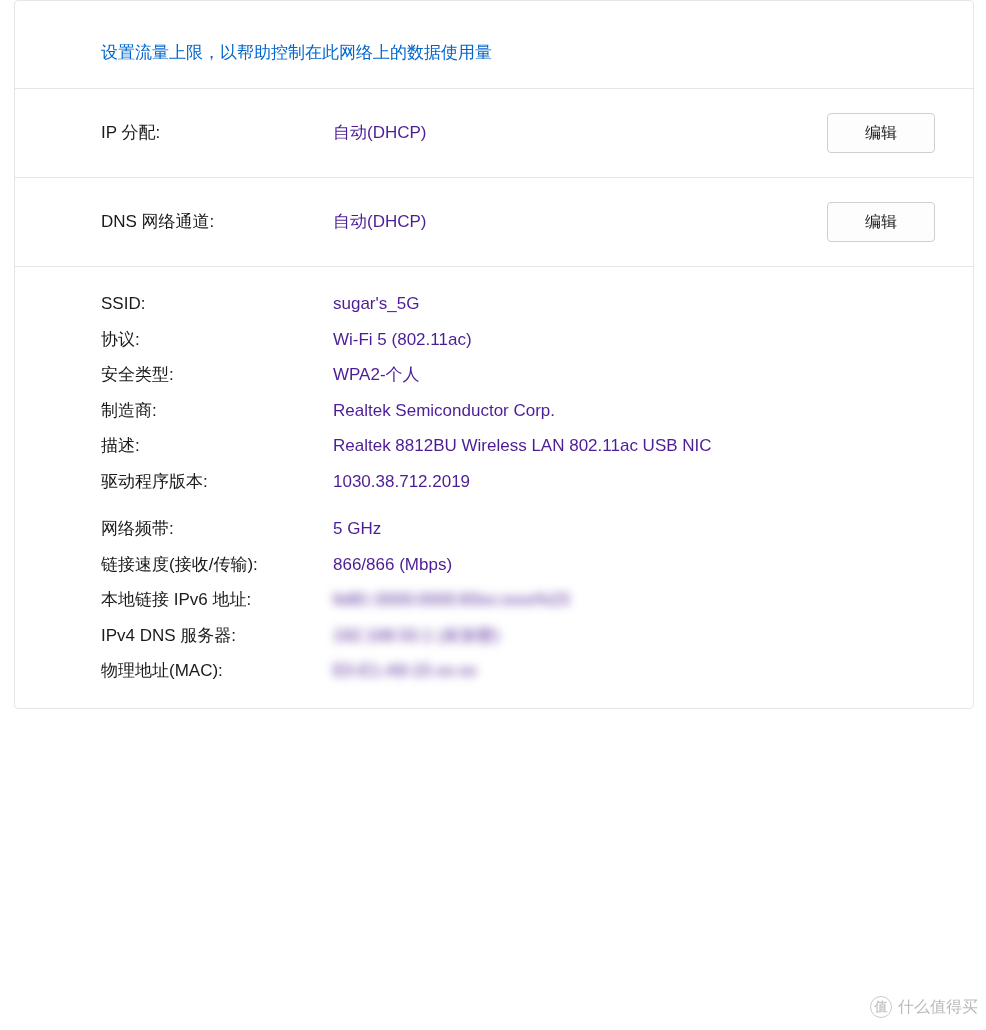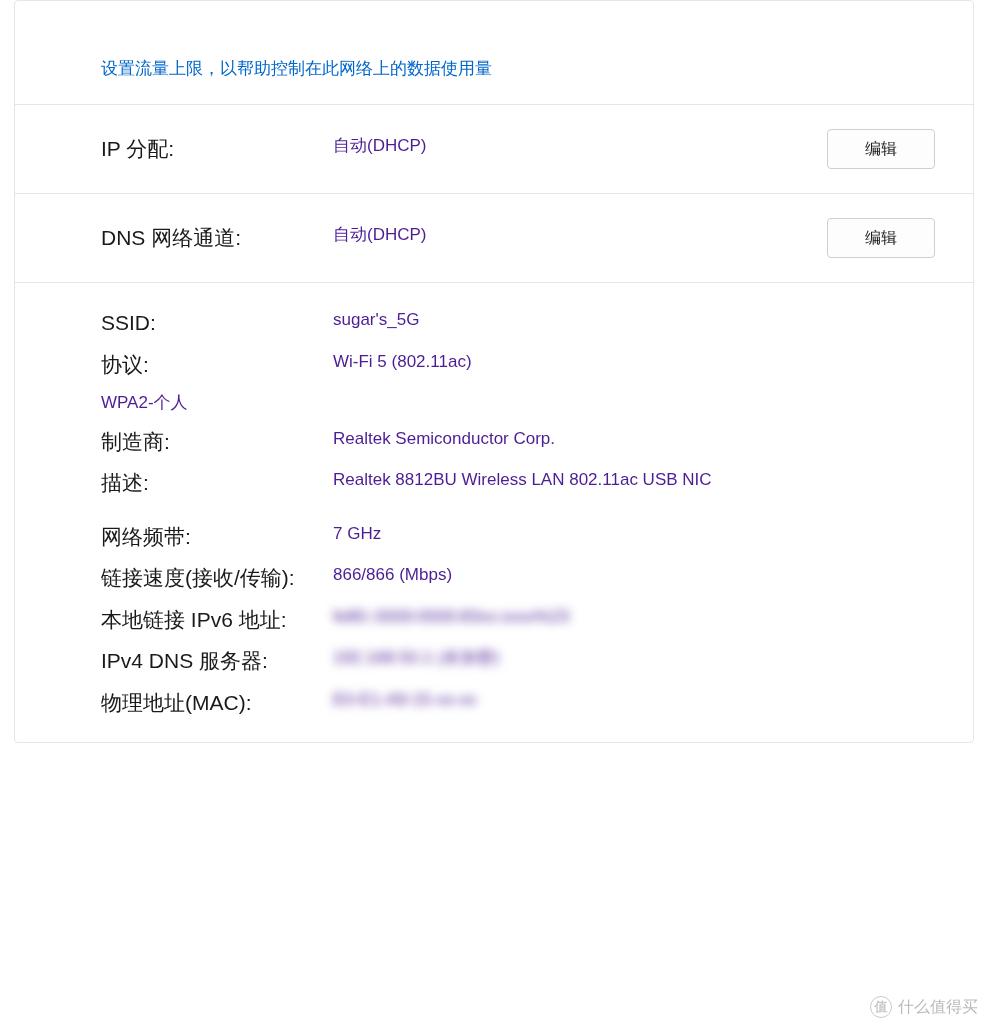--- a/index.html
+++ b/index.html
@@ -7,24 +7,24 @@
     .card{width:960px;margin:0 auto 0 14px;border:1px solid #e6e6e6;border-radius:4px;background:#fff}
     .section{padding:24px 38px 24px 86px;border-bottom:1px solid #e6e6e6;position:relative}
     .section:last-child{border-bottom:none}
     .metered-head{display:flex;justify-content:space-between;align-items:flex-start}
     .metered-title{font-size:18px;color:#1a1a1a;margin-bottom:6px}
     .metered-desc{font-size:16px;color:#6b6b6b;line-height:1.5}
     .toggle-wrap{display:flex;align-items:center;gap:16px;margin-top:6px}
     .toggle-label{font-size:16px;color:#1a1a1a}
     .toggle{width:46px;height:22px;background:#8a8a8a;border-radius:11px;position:relative;cursor:pointer}
     .toggle::after{content:"";position:absolute;width:14px;height:14px;background:#fff;border-radius:50%;top:4px;left:5px}
-    .link{color:#0066cc;font-size:17px;margin-top:32px;display:inline-block;cursor:pointer}
+    .link{color:#0066cc;font-size:17px;margin-top:16px;display:inline-block;cursor:pointer}
     .row-inline{display:flex;align-items:center;justify-content:space-between}
     .kv{display:flex;flex:1}
-    .k{width:232px;flex-shrink:0;color:#1a1a1a;font-size:21px;line-height:1.5}
+    .k{width:232px;flex-shrink:0;color:#1a1a1a;font-size:17px;line-height:1.5}
     .v{color:#4c1d95;font-size:17px;line-height:1.5;flex:1;padding-right:12px}
     .btn{min-width:108px;height:40px;border:1px solid #cfcfcf;border-radius:4px;background:#fdfdfd;font-size:16px;color:#1a1a1a;cursor:pointer;padding:0 34px;font-family:inherit}
     .details .pair{display:flex;margin-bottom:10px}
     .details .pair:last-child{margin-bottom:0}
     .details-top{display:flex;align-items:flex-start;justify-content:space-between}
     .details-top .left{flex:1}
     .spacer{height:22px}
     .blur{filter:blur(5px);user-select:none}
     .watermark{position:fixed;right:8px;bottom:12px;display:flex;align-items:center;gap:6px;opacity:.45;font-size:16px;color:#666}
     .watermark .coin{width:22px;height:22px;border:1.5px solid #888;border-radius:50%;display:flex;align-items:center;justify-content:center;font-size:13px;color:#888;font-weight:bold}
@@ -59,37 +59,42 @@
       <div class="left" id="details-block1">
           <div class="pair">
             <div class="k">SSID:</div>
             <div class="v">sugar's_5G</div>
           </div>
           <div class="pair">
             <div class="k">协议:</div>
             <div class="v">Wi-Fi 5 (802.11ac)</div>
           </div>
           <div class="pair">
+            <div class="k">安全类型:</div>
             <div class="v">WPA2-个人</div>
           </div>
           <div class="pair">
             <div class="k">制造商:</div>
             <div class="v">Realtek Semiconductor Corp.</div>
           </div>
           <div class="pair">
             <div class="k">描述:</div>
             <div class="v">Realtek 8812BU Wireless LAN 802.11ac USB NIC</div>
           </div>
+          <div class="pair">
+            <div class="k">驱动程序版本:</div>
+            <div class="v">1030.38.712.2019</div>
+          </div>
         </div>
     </div>
     <div class="spacer"></div>
     <div id="details-block2">
         <div class="pair">
           <div class="k">网络频带:</div>
-          <div class="v">7 GHz</div>
+          <div class="v">5 GHz</div>
         </div>
         <div class="pair">
           <div class="k">链接速度(接收/传输):</div>
           <div class="v">866/866 (Mbps)</div>
         </div>
         <div class="pair">
           <div class="k">本地链接 IPv6 地址:</div>
           <div class="v blur">fe80::0000:0000:83xx:xxxx%23</div>
         </div>
         <div class="pair">

